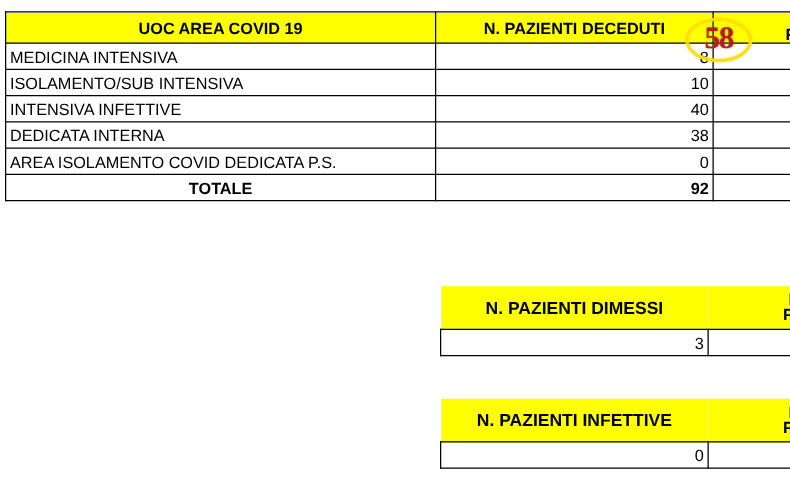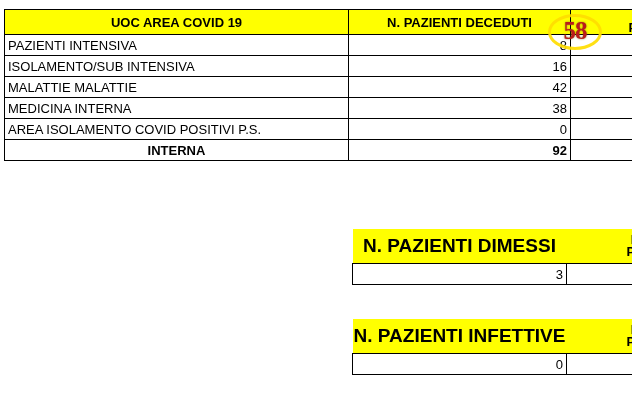--- a/index.html
+++ b/index.html
@@ -48,21 +48,21 @@
     vertical-align: middle;
     overflow: hidden;
     white-space: nowrap;
   }
 
   .hdr {
     background: #ffff00;
     font-weight: bold;
     text-align: center;
     height: 24px;
-    font-size: 19px;
+    font-size: 14px;
   }
   .hdr.two-line {
     line-height: 12px;
     font-size: 13px;
   }
 
   .label-cell {
     text-align: left;
   }
   .num-cell {
@@ -154,51 +154,51 @@
       <tr>
         <th class="hdr">UOC AREA COVID 19</th>
         <th class="hdr">N. PAZIENTI DECEDUTI</th>
         <th class="hdr two-line">
           <br>
           <span>PR</span>
         </th>
       </tr>
 
       <tr>
-        <td class="label-cell">PAZIENTI INTENSIVA</td>
+        <td class="label-cell">MEDICINA INTENSIVA</td>
         <td class="num-cell">8</td>
         <td></td>
       </tr>
 
       <tr>
         <td class="label-cell">ISOLAMENTO/SUB INTENSIVA</td>
-        <td class="num-cell">16</td>
-        <td></td>
-      </tr>
-
-      <tr>
-        <td class="label-cell">MALATTIE MALATTIE</td>
-        <td class="num-cell">42</td>
-        <td></td>
-      </tr>
-
-      <tr>
-        <td class="label-cell">MEDICINA INTERNA</td>
+        <td class="num-cell">10</td>
+        <td></td>
+      </tr>
+
+      <tr>
+        <td class="label-cell">INTENSIVA INFETTIVE</td>
+        <td class="num-cell">40</td>
+        <td></td>
+      </tr>
+
+      <tr>
+        <td class="label-cell">DEDICATA INTERNA</td>
         <td class="num-cell">38</td>
         <td></td>
       </tr>
 
       <tr>
-        <td class="label-cell">AREA ISOLAMENTO COVID POSITIVI P.S.</td>
+        <td class="label-cell">AREA ISOLAMENTO COVID DEDICATA P.S.</td>
         <td class="num-cell">0</td>
         <td></td>
       </tr>
 
       <tr>
-        <td class="total-label">INTERNA</td>
+        <td class="total-label">TOTALE</td>
         <td class="total-num">92</td>
         <td></td>
       </tr>
     </tbody>
   </table>
 
   <table class="small-table t-dimessi">
     <colgroup>
       <col class="s1">
         <col class="s2">

